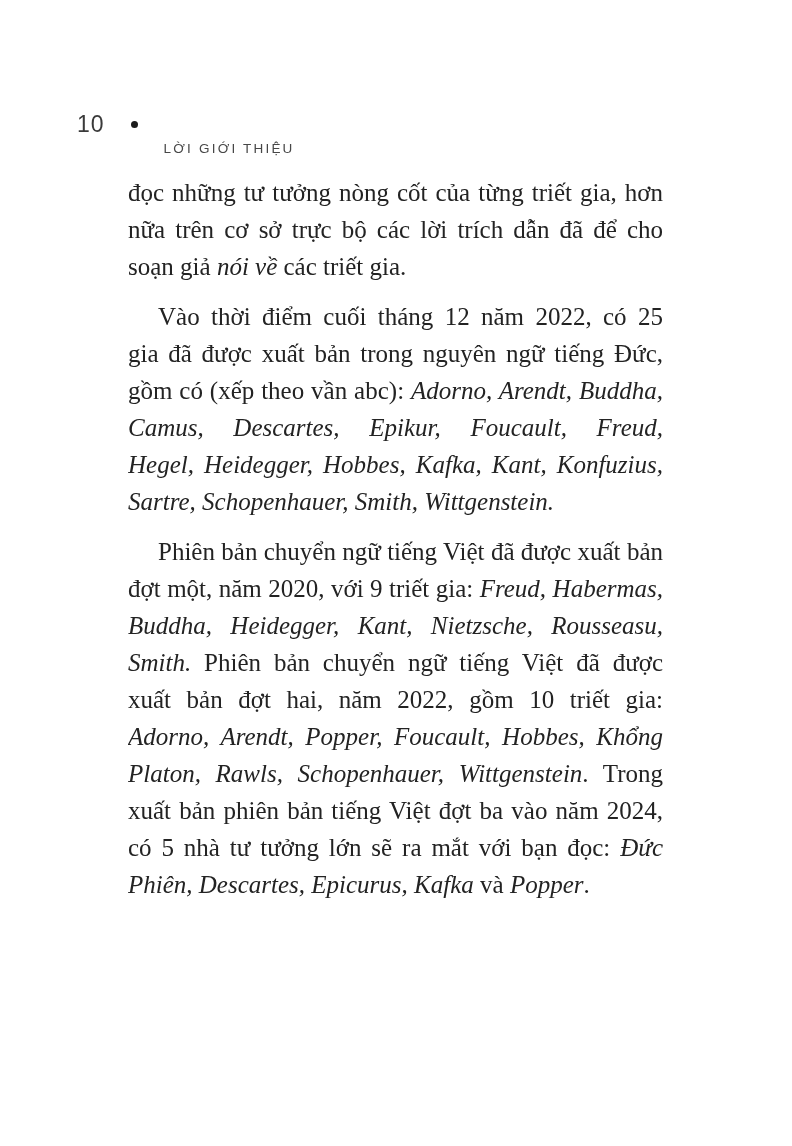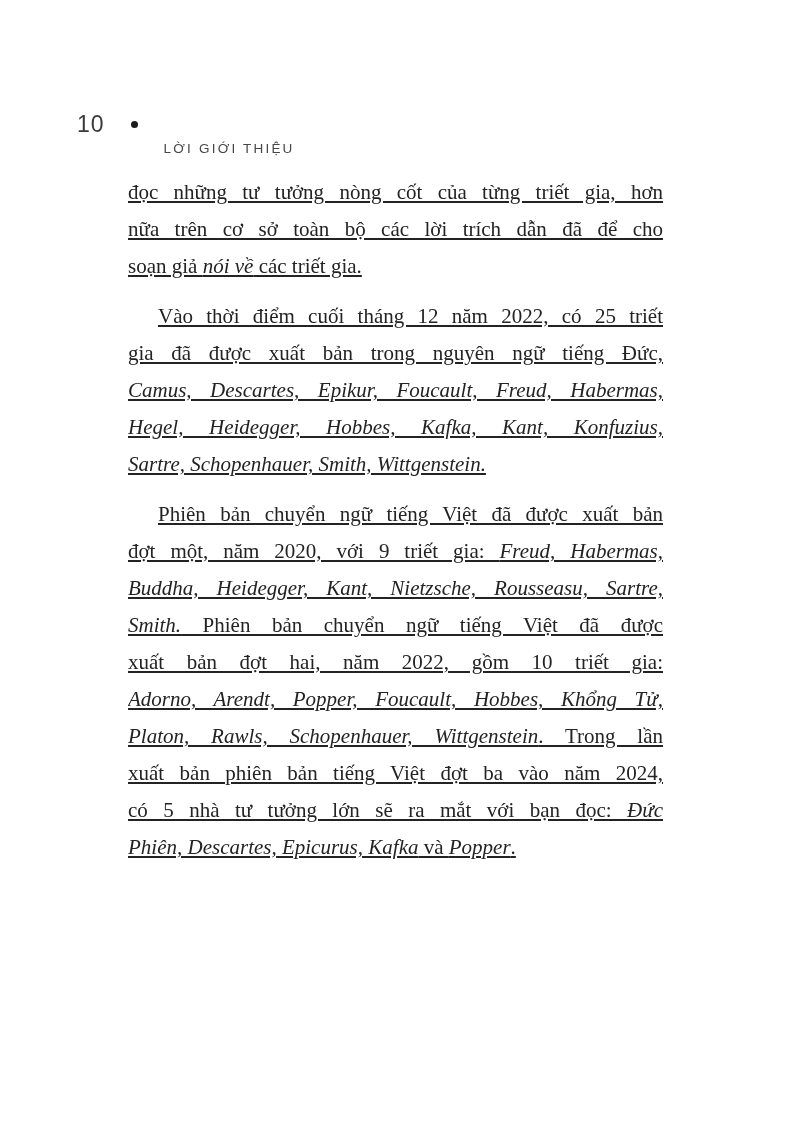--- a/index.html
+++ b/index.html
@@ -40,23 +40,22 @@
     color: #474747;
     line-height: 1;
     text-transform: uppercase;
     margin-top: 48px;
   }
   .body-text {
     position: absolute;
     left: 128px;
     top: 174px;
     width: 535px;
-    font-size: 21px;
+    font-size: 25px;
     line-height: 37px;
-    text-decoration: underline;
   }
   .paragraph { margin: 0 0 13px 0; }
   .line {
     height: 37px;
     overflow: hidden;
     text-align: justify;
     text-align-last: justify;
   }
   .line.last { text-align-last: left; }
   .line.first-indent { text-indent: 30px; }
@@ -67,26 +66,27 @@
 
 <div class="page">
   <div class="header">
     <span class="page-number">10</span>
     <span class="dot"></span>
     <span class="running-title">LỜI GIỚI THIỆU</span>
   </div>
   <div class="body-text">
       <div class="paragraph">
         <div class="line"><span class="seg">đọc những tư tưởng nòng cốt của từng triết gia, hơn</span></div>
-        <div class="line"><span class="seg">nữa trên cơ sở toàn bộ các lời trích dẫn đã để cho</span></div>
+        <div class="line"><span class="seg">nữa trên cơ sở trực bộ các lời trích dẫn đã để cho</span></div>
         <div class="line last"><span class="seg">soạn giả </span><span class="seg italic">nói về</span><span class="seg"> các triết gia.</span></div>
       </div>
       <div class="paragraph">
         <div class="line first-indent"><span class="seg">Vào thời điểm cuối tháng 12 năm 2022, có 25 triết</span></div>
         <div class="line"><span class="seg">gia đã được xuất bản trong nguyên ngữ tiếng Đức,</span></div>
+        <div class="line"><span class="seg">gồm có (xếp theo vần abc): </span><span class="seg italic">Adorno, Arendt, Buddha,</span></div>
         <div class="line"><span class="seg italic">Camus, Descartes, Epikur, Foucault, Freud, Habermas,</span></div>
         <div class="line"><span class="seg italic">Hegel, Heidegger, Hobbes, Kafka, Kant, Konfuzius,</span></div>
         <div class="line last"><span class="seg italic">Sartre, Schopenhauer, Smith, Wittgenstein.</span></div>
       </div>
       <div class="paragraph">
         <div class="line first-indent"><span class="seg">Phiên bản chuyển ngữ tiếng Việt đã được xuất bản</span></div>
         <div class="line"><span class="seg">đợt một, năm 2020, với 9 triết gia: </span><span class="seg italic">Freud, Habermas,</span></div>
         <div class="line"><span class="seg italic">Buddha, Heidegger, Kant, Nietzsche, Rousseasu, Sartre,</span></div>
         <div class="line"><span class="seg italic">Smith.</span><span class="seg"> Phiên bản chuyển ngữ tiếng Việt đã được</span></div>
         <div class="line"><span class="seg">xuất bản đợt hai, năm 2022, gồm 10 triết gia:</span></div>

